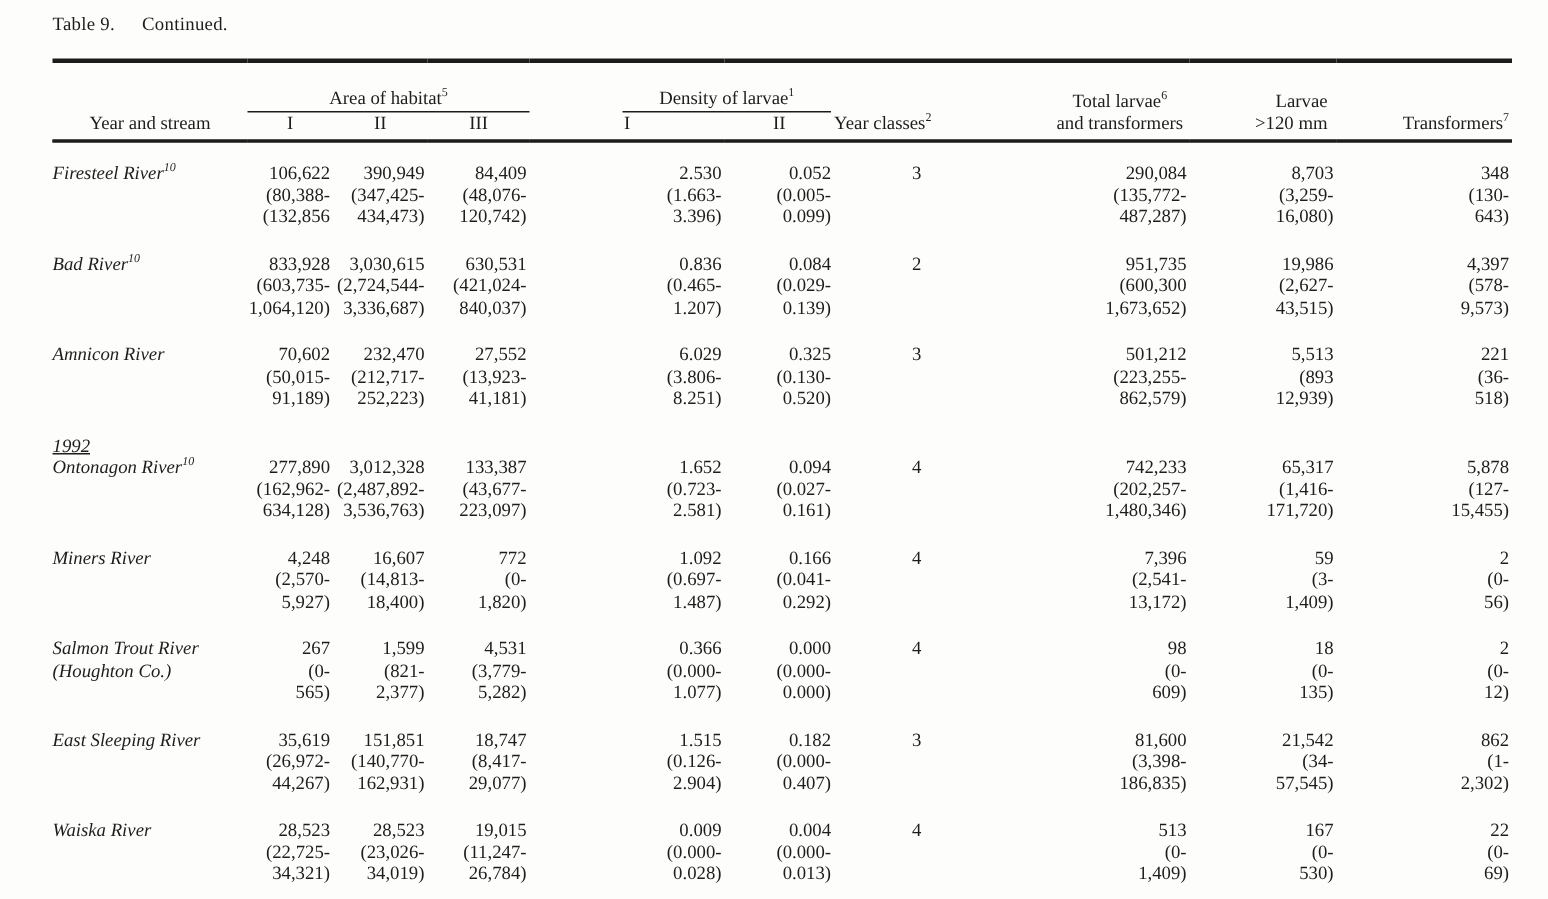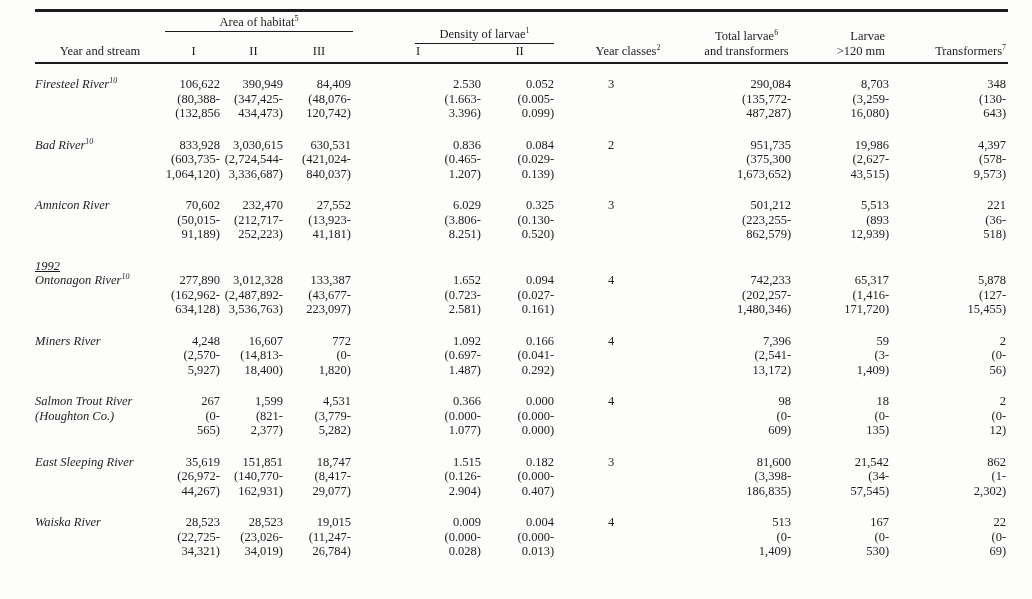--- a/index.html
+++ b/index.html
@@ -20,51 +20,54 @@
   table.data {
     border-collapse: collapse;
     table-layout: fixed;
     width: 973px;
     border-top: 3px solid #1c1c1c;
   }
   th, td { font-weight: normal; vertical-align: top; }
 
   
   thead th { line-height: 15px; padding: 0; }
-  thead tr.h1 th { padding-top: 3px; }
+  thead tr.h1 th { padding-top: 16px; }
   th.h-stream { text-align: center; vertical-align: bottom; padding-bottom: 3px; }
   th.group { vertical-align: top; }
   .gline {
     text-align: center;
     border-bottom: 1.5px solid #1c1c1c;
     padding-bottom: 1px;
   }
   th.sub { text-align: center; border-bottom: 2.5px solid #1c1c1c; padding-bottom: 3px; }
   th.rs  { border-bottom: 2.5px solid #1c1c1c; vertical-align: bottom; padding-bottom: 3px; }
-  th.h-yc { text-align: center; font-family: Liberation Serif, serif; }
+  th.h-yc { text-align: left; font-family: Liberation Serif, serif; }
   th.h-total { text-align: center; }
   th.h-larv { text-align: right; padding-right: 6px; }
   th.h-tr { text-align: right; padding-right: 2px; }
 
   sup { font-size: 8px; line-height: 0; vertical-align: super; letter-spacing: 0; }
 
   
   tbody td { padding: 0 2px 17px 0; line-height: 14.5px; }
   tbody tr:first-child td { padding-top: 13px; }
   td.c-stream { text-align: left; padding-right: 4px; font-style: italic; }
   td.c-num { text-align: right; }
   td.c-yc { text-align: center; padding-right: 34px; }
   .section-label { text-decoration: underline; }
   .line { white-space: nowrap; }
 </style>
 </head>
 <body>
 
 <div class="page">
 
+  <p class="doc-title">
+    <span class="t-prefix">Table 9.</span><span>Continued.</span>
+  </p>
 
   <table class="data">
     <colgroup>
       <col style="width:130px">
       <col style="width:57px">
       <col style="width:63px">
       <col style="width:68px">
       <col style="width:130px">
       <col style="width:73px">
       <col style="width:144px">
@@ -72,21 +75,21 @@
       <col style="width:98px">
       <col style="width:117px">
     </colgroup>
     <thead>
       <tr class="h1">
         <th class="h-stream rs" rowspan="2"><span>Year and stream</span></th>
         <th class="group" colspan="3">
           <div class="gline"><span>Area of habitat</span><sup>5</sup></div>
         </th>
         <th class="group" colspan="2">
-          <div class="gline g-den-inner" style="margin:12px 2px 0 62px;"><span>Density of larvae</span><sup>1</sup></div>
+          <div class="gline g-den-inner" style="margin:0 2px 0 62px;"><span>Density of larvae</span><sup>1</sup></div>
         </th>
         <th class="rs h-yc" rowspan="2"><span>Year classes</span><sup>2</sup></th>
         <th class="rs h-total" rowspan="2">
           <div><span>Total larvae</span><sup>6</sup></div>
           <div>and transformers</div>
         </th>
         <th class="rs h-larv" rowspan="2">
           <div>Larvae</div>
           <div>&gt;120 mm</div>
         </th>
@@ -176,21 +179,21 @@
           <td class="c-num">
             <div class="line">0.084</div>
             <div class="line">(0.029-</div>
             <div class="line">0.139)</div>
           </td>
           <td class="c-yc">
             <div class="line">2</div>
           </td>
           <td class="c-num">
             <div class="line">951,735</div>
-            <div class="line">(375,300</div>
+            <div class="line">(600,300</div>
             <div class="line">1,673,652)</div>
           </td>
           <td class="c-num">
             <div class="line">19,986</div>
             <div class="line">(2,627-</div>
             <div class="line">43,515)</div>
           </td>
           <td class="c-num">
             <div class="line">4,397</div>
             <div class="line">(578-</div>

